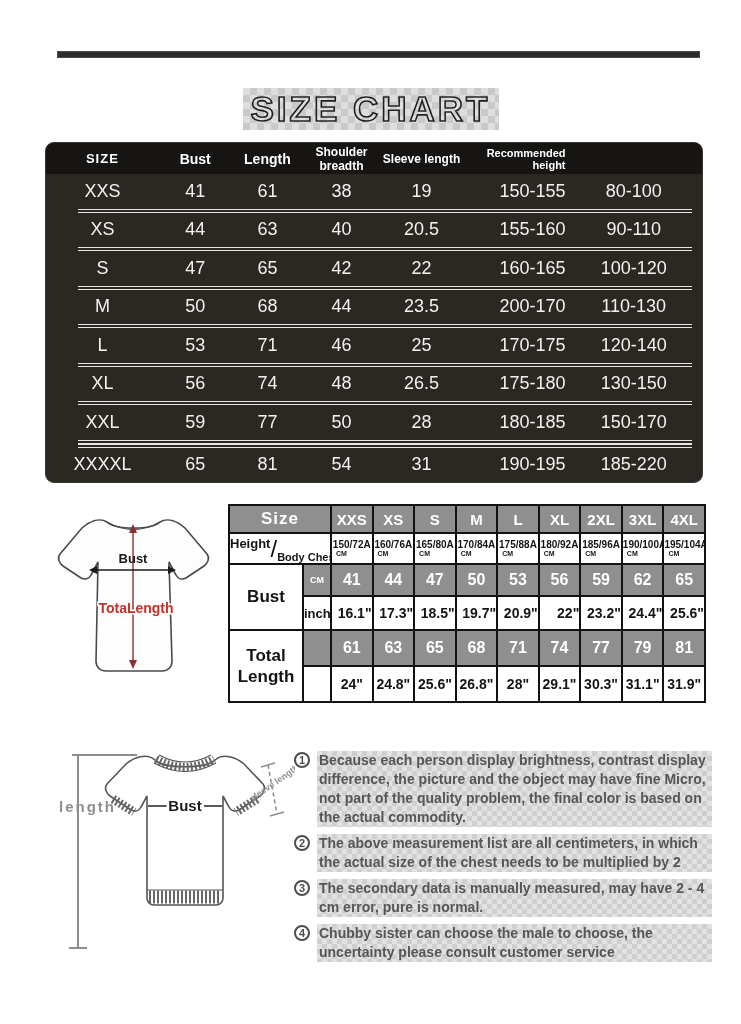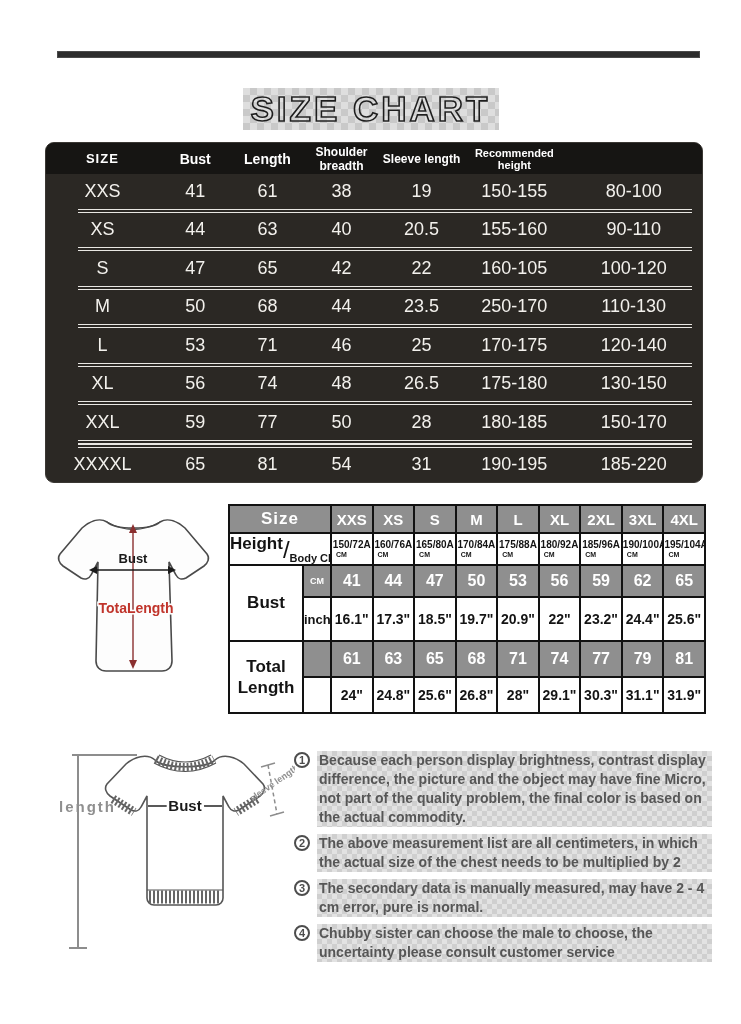--- a/index.html
+++ b/index.html
@@ -29,21 +29,21 @@
   
   .main-table { position:absolute; left:45px; top:124px; width:658px; height:341px;
                 background:#2b2824; border-radius:9px; border:1px solid #3a3733;
                 display:flex; flex-direction:column; overflow:hidden; }
   .m-head { height:31px; background:#161513; display:flex; align-items:center; flex-shrink:0; }
   .m-body { flex:1; display:flex; flex-direction:column; }
   .mrow { flex:1; display:flex; align-items:center; }
   .msep { height:0; border-top:4px double #e9e7e3; margin-left:32px; margin-right:10px; }
   .mc { text-align:center; color:#f3f1ed; }
   .c1{width:17.2%;} .c2{width:11.1%;} .c3{width:10.9%;} .c4{width:11.7%;}
-  .c5{width:12.7%;} .c6{width:15.6%;} .c7{width:20.8%;}
+  .c5{width:12.7%;} .c6{width:15.6%;text-align:right;} .c7{width:20.8%;}
   .m-head .mc { font-weight:bold; color:#fff; }
   .m-head .c1{font-size:13px; letter-spacing:1px;}
   .m-head .c2,.m-head .c3{font-size:14px;}
   .m-head .c4,.m-head .c5{font-size:12px;}
   .m-head .c6,.m-head .c7{font-size:11px;}
   .mrow .mc { font-size:18px; }
   .mrow .c1 { font-size:18px; }
 
   
   .tee1 { position:absolute; left:52px; top:488px; }
@@ -51,25 +51,25 @@
   
   .size-table { position:absolute; left:228px; top:486px; width:478px;
                 border-collapse:collapse; table-layout:fixed; background:#fff; }
   .size-table td { border:2px solid #121212; text-align:center; vertical-align:middle;
                    color:#141414; overflow:hidden; }
   .size-table .g { background:#8f8f8f; color:#fff; }
   .st-r1 td { height:28px; font-size:15px; font-weight:bold; }
   .st-r1 .size-h { font-size:17px; letter-spacing:1px; }
   .st-r2 td { height:31px; }
   .st-r3 td { height:32px; }
-  .st-r4 td { height:44px; }
+  .st-r4 td { height:34px;text-align:right; }
   .st-r5 td { height:36px; }
   .st-r6 td { height:36px; }
   .hc { white-space:nowrap; font-weight:bold; }
-  .hc-top { font-size:17px; vertical-align:7px; }
+  .hc-top { font-size:13px; vertical-align:7px; }
   .hc-slash { font-size:24px; font-weight:normal; vertical-align:-2px; }
   .hc-bot { font-size:11px; vertical-align:-6px; }
   .hcv { font-size:10px; font-weight:bold; line-height:1.05; text-align:center; }
   .hcv .cmtag { display:block; font-size:7px; text-align:left; margin-left:4px; }
   .row-label { font-size:17px; font-weight:bold; background:#fff; }
   .pre { white-space:pre-line; line-height:1.25; }
   .unit-cm { font-size:9px; font-weight:bold; }
   .unit-inch { font-size:13px; font-weight:bold; }
   .gval { font-size:16px; font-weight:bold; }
   .ival { font-size:14px; font-weight:bold; white-space:nowrap; }
@@ -127,31 +127,31 @@
         <div class="mc c6">155-160</div>
         <div class="mc c7">90-110</div>
       </div>
       <div class="msep"></div>
       <div class="mrow">
         <div class="mc c1">S</div>
         <div class="mc c2">47</div>
         <div class="mc c3">65</div>
         <div class="mc c4">42</div>
         <div class="mc c5">22</div>
-        <div class="mc c6">160-105</div>
+        <div class="mc c6">160-165</div>
         <div class="mc c7">100-120</div>
       </div>
       <div class="msep"></div>
       <div class="mrow">
         <div class="mc c1">M</div>
         <div class="mc c2">50</div>
         <div class="mc c3">68</div>
         <div class="mc c4">44</div>
         <div class="mc c5">23.5</div>
-        <div class="mc c6">250-170</div>
+        <div class="mc c6">200-170</div>
         <div class="mc c7">110-130</div>
       </div>
       <div class="msep"></div>
       <div class="mrow">
         <div class="mc c1">L</div>
         <div class="mc c2">53</div>
         <div class="mc c3">71</div>
         <div class="mc c4">46</div>
         <div class="mc c5">25</div>
         <div class="mc c6">170-175</div>

